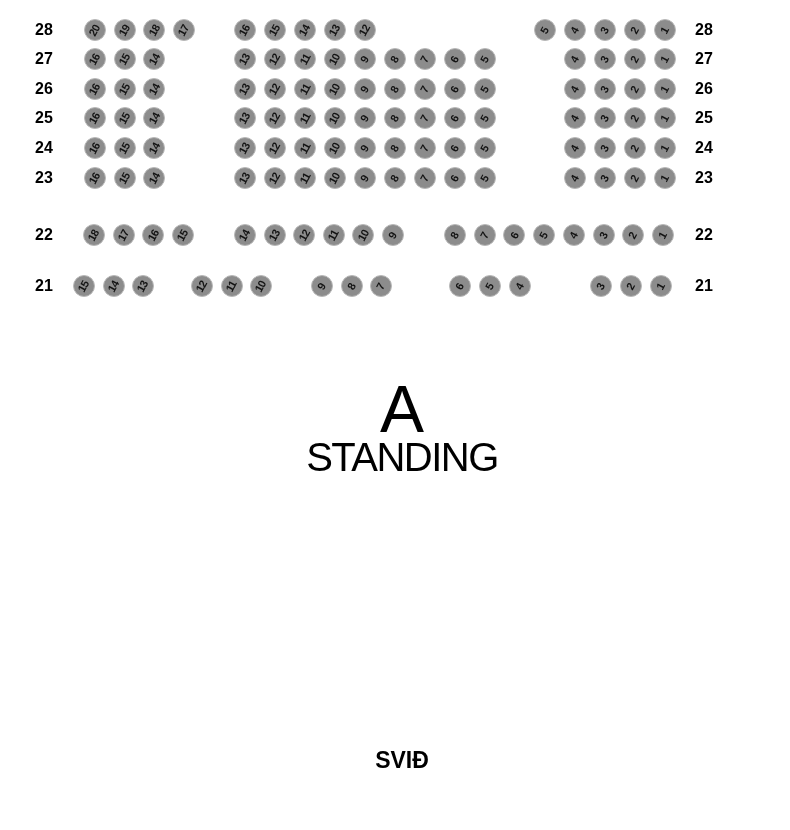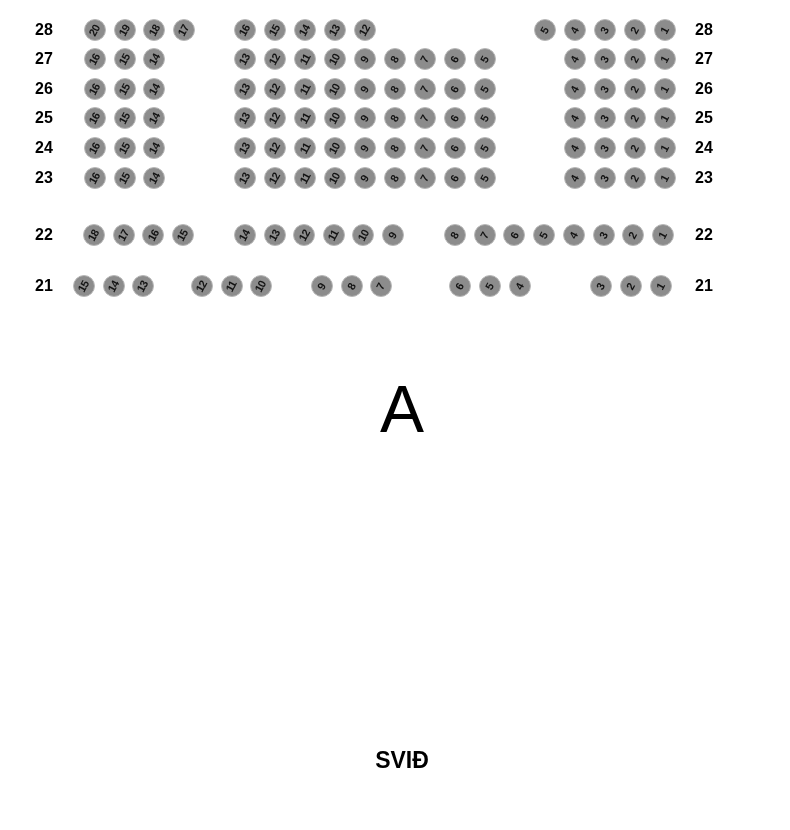--- a/index.html
+++ b/index.html
@@ -66,20 +66,21 @@
     font-weight: bold;
     color: #000000;
     line-height: 1;
   }
 </style>
 </head>
 <body>
 
 <div id="seat-map">
   <div class="section-name" style="left: 402px; top: 409px;">A</div>
+  <div class="section-type" style="left: 402px; top: 457px;">STANDING</div>
   <div class="stage-label" style="left: 402px; top: 760px;">SVIÐ</div>
 <div class="row-label" style="left: 44px; top: 30px; color: rgb(0, 0, 0);">28</div>
     <div class="row-label" style="left: 704px; top: 30px; color: rgb(0, 0, 0);">28</div>
     <div class="seat" style="left: 95px; top: 30px; background: rgb(140, 140, 140); border: 1px solid rgb(185, 185, 185);">
       <span class="seat-num" style="color: rgb(20, 20, 20);">20</span>
     </div>
     <div class="seat" style="left: 124.7px; top: 30px; background: rgb(140, 140, 140); border: 1px solid rgb(185, 185, 185);">
       <span class="seat-num" style="color: rgb(20, 20, 20);">19</span>
     </div>
     <div class="seat" style="left: 154.4px; top: 30px; background: rgb(140, 140, 140); border: 1px solid rgb(185, 185, 185);">

